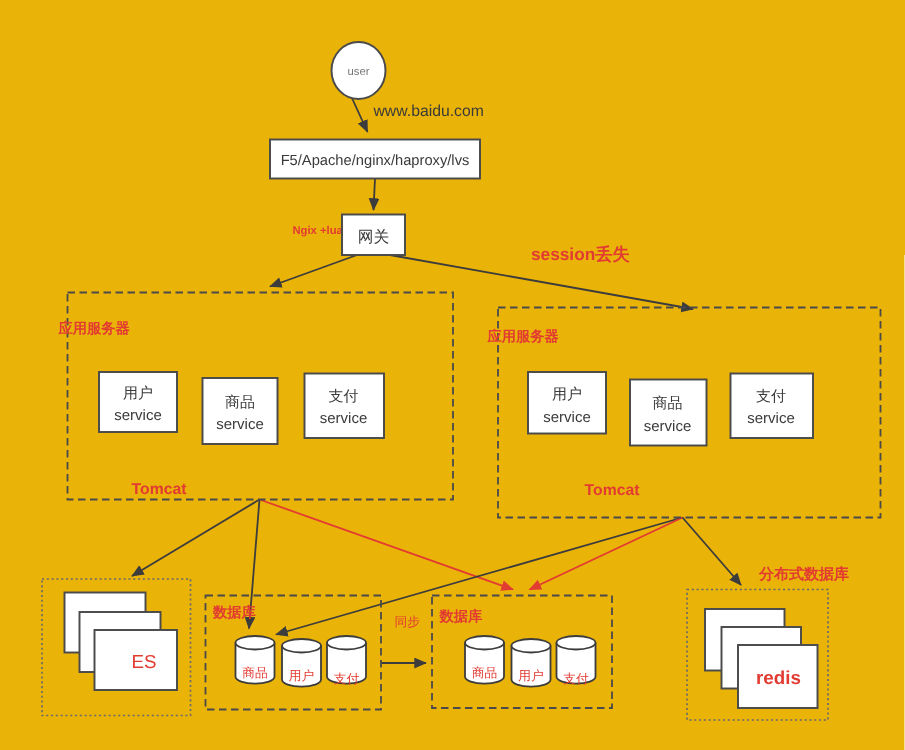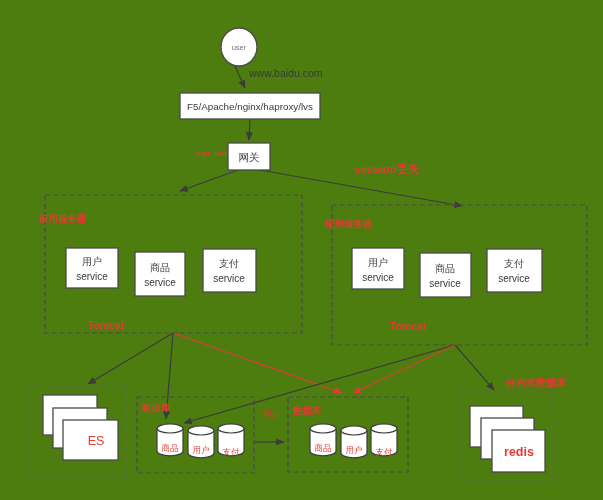--- a/index.html
+++ b/index.html
@@ -1,16 +1,16 @@
 <!DOCTYPE html>
 <html><head>
 <meta charset="utf-8">
 <style>
   html,body{margin:0;padding:0;background:#ffffff;}
-  .canvas{position:relative;width:603px;height:500px;background:#4d7c0f;overflow:hidden;
+  .canvas{position:relative;width:603px;height:500px;background:#eab308;overflow:hidden;
           font-family:"Liberation Sans",sans-serif;}
   svg text{font-family:"Liberation Sans","DejaVu Sans",sans-serif;}
   .ln{stroke:#3c3c3c;stroke-width:1.2;fill:none;}
   .lnred{stroke:#e23b32;stroke-width:1.2;fill:none;}
   .boxsolid{fill:#ffffff;stroke:#4a4a4a;stroke-width:1.3;}
   .boxdash{fill:none;stroke:#4a4a4a;stroke-width:1.2;stroke-dasharray:5 3;}
   .boxdot{fill:none;stroke:#6a6a6a;stroke-width:1.1;stroke-dasharray:1.4 1.8;}
   .tblack{fill:#3a3a3a;}
   .tred{fill:#e23b32;font-weight:bold;}
   .tredlite{fill:#e23b32;}

